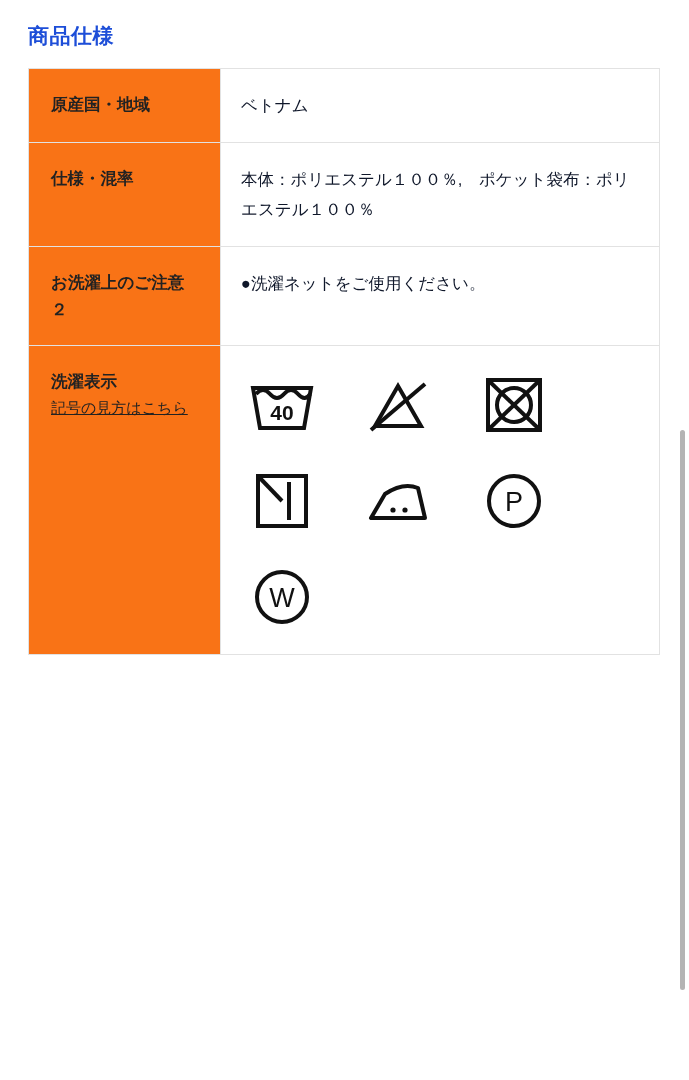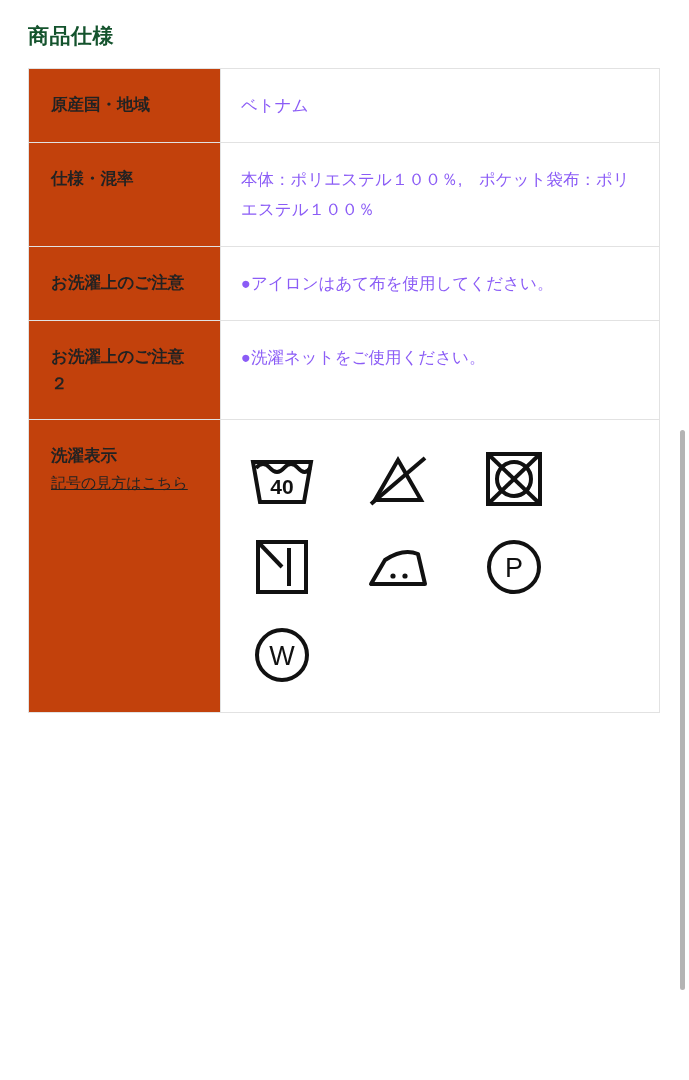--- a/index.html
+++ b/index.html
@@ -17,56 +17,56 @@
   }
 
   .page {
     width: 689px;
     padding: 0;
   }
 
   .page-title {
     font-size: 21px;
     font-weight: bold;
-    color: #14532d;
+    color: #1d4ed8;
     letter-spacing: 0.5px;
     margin: 22px 0 18px 28px;
   }
 
   .spec-table {
     width: 632px;
     margin: 0 0 0 28px;
     border-collapse: collapse;
     border: 1px solid #e2e2e2;
     table-layout: fixed;
   }
 
   .spec-table tr {
     border-bottom: 1px solid #e2e2e2;
   }
   .spec-table tr:last-child { border-bottom: none; }
 
   .spec-table th {
     width: 192px;
-    background: #c2410c;
+    background: #f97316;
     border-right: 1px solid #e2e2e2;
     text-align: left;
     vertical-align: top;
     padding: 22px 20px 22px 22px;
     font-size: 16.5px;
     font-weight: bold;
     color: #222222;
     line-height: 1.62;
   }
 
   .spec-table td {
     vertical-align: top;
     padding: 22px 22px 22px 20px;
     font-size: 16.5px;
-    color: #8b5cf6;
+    color: #0f172a;
     line-height: 1.78;
     background: #ffffff;
     word-break: break-all;
     margin-top: 39px;
   }
 
   .link-sub {
     display: inline-block;
     margin-top: 0;
     font-size: 15px;
@@ -74,21 +74,21 @@
     color: #222222;
     text-decoration: underline;
     line-height: 1.6;
     cursor: pointer;
   }
 
   
   .symbol-grid {
     display: flex;
     flex-wrap: wrap;
-    gap: 26px 46px;
+    gap: 34px 46px;
     padding: 6px 0 4px 6px;
   }
   .sym {
     width: 70px;
     height: 62px;
     display: block;
   }
   .sym svg { display: block; }
 
   
@@ -111,24 +111,20 @@
 
   <table class="spec-table">
     <tbody>
       <tr>
         <th>原産国・地域</th>
         <td>ベトナム</td>
       </tr>
       <tr>
         <th>仕様・混率</th>
         <td>本体：ポリエステル１００％,　ポケット袋布：ポリエステル１００％</td>
-      </tr>
-      <tr>
-        <th>お洗濯上のご注意</th>
-        <td>●アイロンはあて布を使用してください。</td>
       </tr>
       <tr>
         <th>お洗濯上のご注意２</th>
         <td>●洗濯ネットをご使用ください。</td>
       </tr>
       <tr>
         <th>
           <span>洗濯表示</span><br>
           <span class="link-sub">記号の見方はこちら</span>
         </th>

